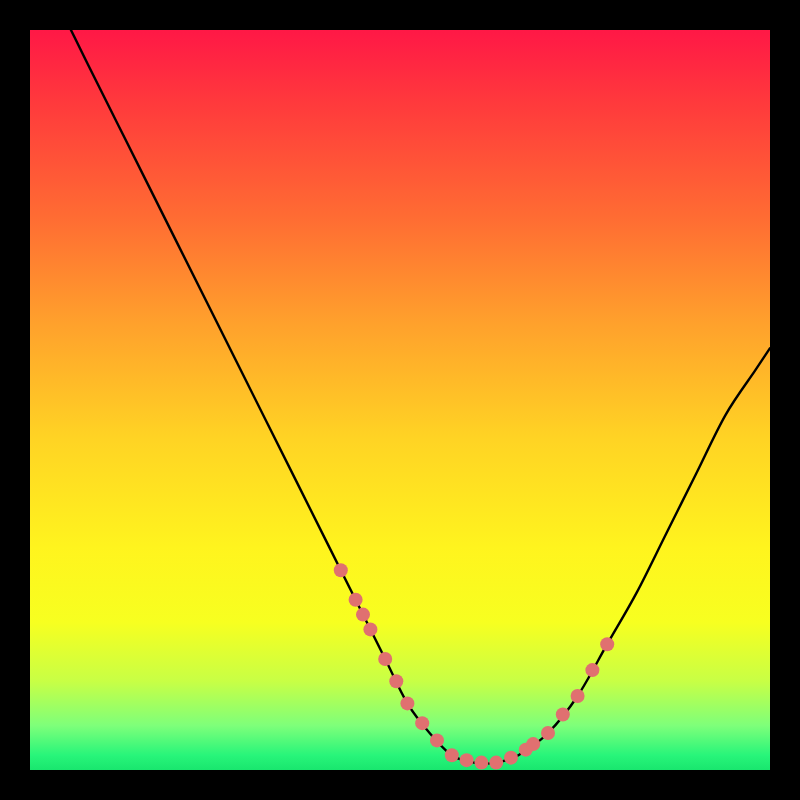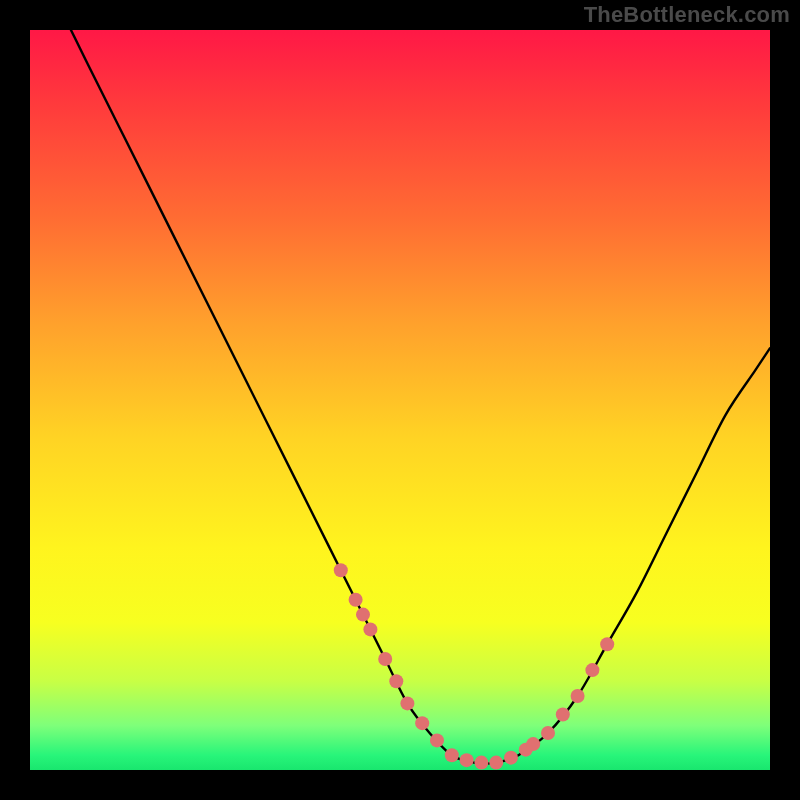--- a/index.html
+++ b/index.html
@@ -51,21 +51,20 @@
     left: 0;
     top: 0;
     width: 740px;
     height: 740px;
   }
 </style>
 </head>
 <body>
 <div class="wrap">
 
-  <div class="attribution">TheBottleneck.com</div>
 
   <div class="plot-area">
     <svg class="curve" viewBox="0 0 740 740" preserveAspectRatio="none">
       <path id="curve-path" fill="none" stroke="#000000" stroke-width="2.4" stroke-linejoin="round" stroke-linecap="round" d="M 0 -74.00000000000011 C 4.933333333333334 -65.36666666666677 19.733333333333334 -40.70000000000006 29.6 -22.200000000000045 C 39.46666666666667 -3.7000000000000277 49.333333333333336 17.26666666666665 59.2 37 C 69.06666666666666 56.73333333333335 78.93333333333334 76.46666666666671 88.8 96.20000000000005 C 98.66666666666666 115.93333333333338 108.53333333333333 135.66666666666666 118.4 155.39999999999998 C 128.26666666666668 175.1333333333333 138.13333333333333 194.86666666666667 148 214.60000000000002 C 157.86666666666667 234.33333333333337 167.73333333333332 254.0666666666667 177.6 273.8 C 187.46666666666667 293.5333333333333 197.33333333333334 313.2666666666666 207.20000000000002 332.99999999999994 C 217.0666666666667 352.7333333333333 226.93333333333334 372.4666666666667 236.8 392.20000000000005 C 246.66666666666669 411.9333333333334 256.5333333333333 431.66666666666663 266.4 451.4 C 276.26666666666665 471.1333333333333 286.1333333333333 490.8666666666667 296 510.6 C 305.8666666666667 530.3333333333334 315.73333333333335 550.0666666666666 325.6 569.8 C 335.4666666666667 589.5333333333333 346.56666666666666 611.7333333333333 355.2 629 C 363.8333333333333 646.2666666666667 370 661.0666666666666 377.40000000000003 673.4 C 384.80000000000007 685.7333333333333 392.20000000000005 694.3666666666667 399.6 703 C 407 711.6333333333333 414.4 720.2666666666667 421.79999999999995 725.2 C 429.19999999999993 730.1333333333334 436.6 731.3666666666667 444 732.6 C 451.4 733.8333333333334 458.79999999999995 733.8333333333334 466.2 732.6 C 473.6 731.3666666666667 479.7666666666667 730.1333333333334 488.40000000000003 725.2 C 497.03333333333336 720.2666666666667 508.1333333333333 712.8666666666667 518 703 C 527.8666666666667 693.1333333333333 537.7333333333333 680.8 547.6 666 C 557.4666666666667 651.2 567.3333333333334 631.4666666666667 577.2 614.2 C 587.0666666666667 596.9333333333334 596.9333333333333 580.9 606.8 562.4 C 616.6666666666666 543.9 626.5333333333333 522.9333333333333 636.4 503.2 C 646.2666666666667 483.46666666666664 656.1333333333333 463.73333333333335 666 444 C 675.8666666666667 424.26666666666665 685.7333333333332 402.06666666666666 695.5999999999999 384.8 C 705.4666666666666 367.53333333333336 717.8 351.5 725.1999999999999 340.4 C 732.5999999999999 329.29999999999995 737.5333333333333 321.90000000000003 740 318.20000000000005"></path>
       <g id="markers">
           <circle cx="310.8" cy="540.2" r="7" fill="#e07070"></circle>
           <circle cx="325.6" cy="569.8" r="7" fill="#e07070"></circle>
           <circle cx="333" cy="584.6" r="7" fill="#e07070"></circle>
           <circle cx="340.40000000000003" cy="599.4" r="7" fill="#e07070"></circle>
           <circle cx="355.2" cy="629" r="7" fill="#e07070"></circle>

